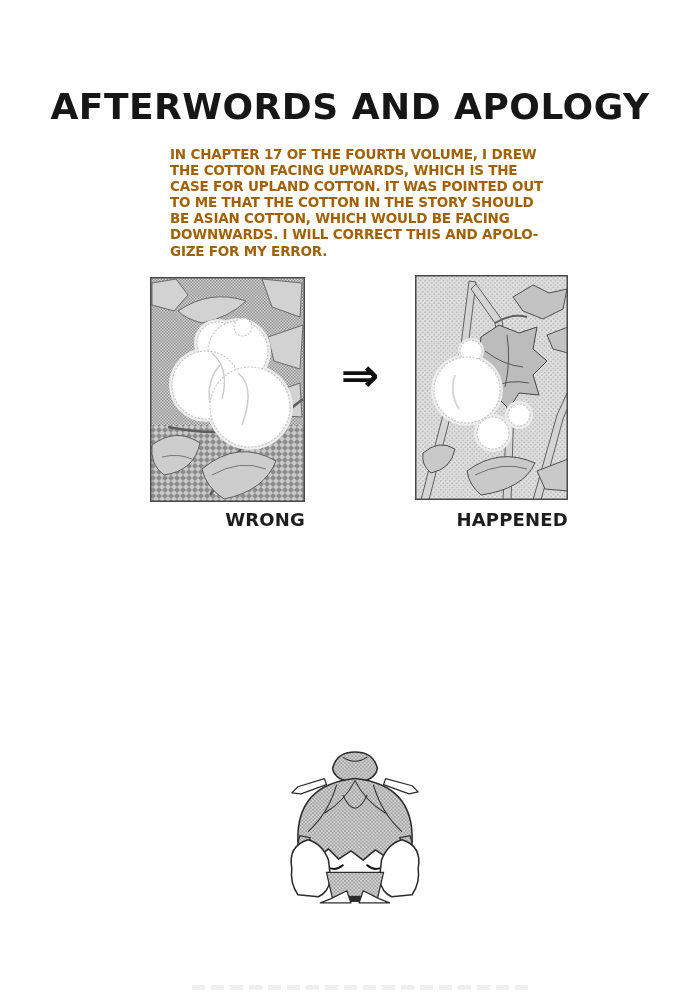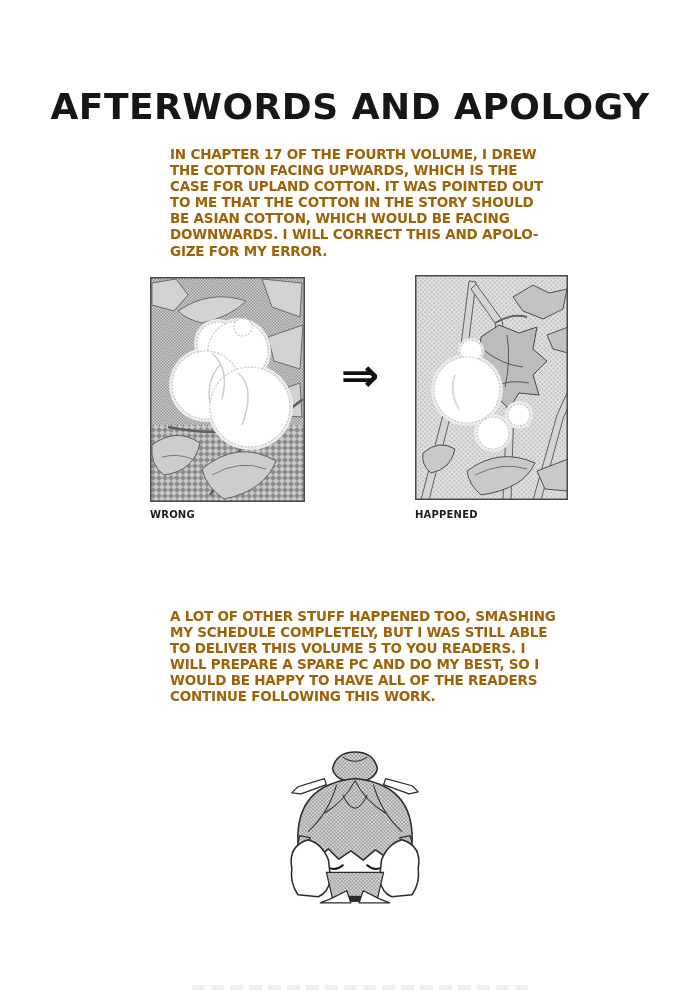--- a/index.html
+++ b/index.html
@@ -27,22 +27,22 @@
   }
   .panel-wrong   { left:150px; top:277px; width:155px; height:225px; }
   .panel-correct { left:415px; top:275px; width:153px; height:225px; }
   .panel svg { display:block; }
   .arrow {
     position:absolute; left:331px; top:352px; width:58px;
     font-size:46px; font-weight:bold; text-align:center; color:#111111;
     line-height:1;
   }
   .caption {
-    position:absolute; top:509px; font-size:10px; font-weight:bold;
-    text-align:left; letter-spacing:0.2px; color:#1d1d1d;
+    position:absolute; top:509px; font-size:18px; font-weight:bold;
+    text-align:right; letter-spacing:0.2px; color:#1d1d1d;
   }
   .caption-wrong   { left:150px; width:155px; }
   .caption-correct { left:415px; width:153px; }
   .character {
     position:absolute; left:283px; top:748px; width:144px; height:158px;
   }
   .watermark {
     position:absolute; left:192px; top:985px; width:336px; height:5px;
     background:repeating-linear-gradient(90deg,#efefef 0 13px,transparent 13px 19px);
   }
@@ -176,26 +176,20 @@
       </g>
       <path d="M60 200 Q88 186 112 194" stroke="#707070" stroke-width="1" fill="none"></path>
       <rect x="0.75" y="0.75" width="151.5" height="223.5" fill="none" stroke="#4a4a4a" stroke-width="1.5"></rect>
     </svg>
   </div>
 
   <div class="caption caption-wrong">WRONG</div>
   <div class="caption caption-correct">HAPPENED</div>
 
 
-  <div class="para para-closing">A LOT OF OTHER STUFF HAPPENED TOO, SMASHING
-MY SCHEDULE COMPLETELY, BUT I WAS STILL ABLE
-TO DELIVER THIS VOLUME 5 TO YOU READERS. I
-WILL PREPARE A SPARE PC AND DO MY BEST, SO I
-WOULD BE HAPPY TO HAVE ALL OF THE READERS
-CONTINUE FOLLOWING THIS WORK.</div>
 
   <div class="character">
     <svg width="144" height="158" viewBox="0 0 140 155">
 
       <g fill="#ffffff" stroke="#2b2b2b" stroke-width="1.2" stroke-linejoin="round">
         <path d="M14 38 L40 30 L42 36 L17 45 L8 44 Z"></path>
         <path d="M100 30 L126 37 L132 43 L123 45 L98 36 Z"></path>
       </g>
 
       <path d="M48 20 Q52 4 70 4 Q88 4 92 20 Q90 32 70 34 Q50 32 48 20 Z" fill="url(#toneHair)" stroke="#2b2b2b" stroke-width="1.5"></path>

